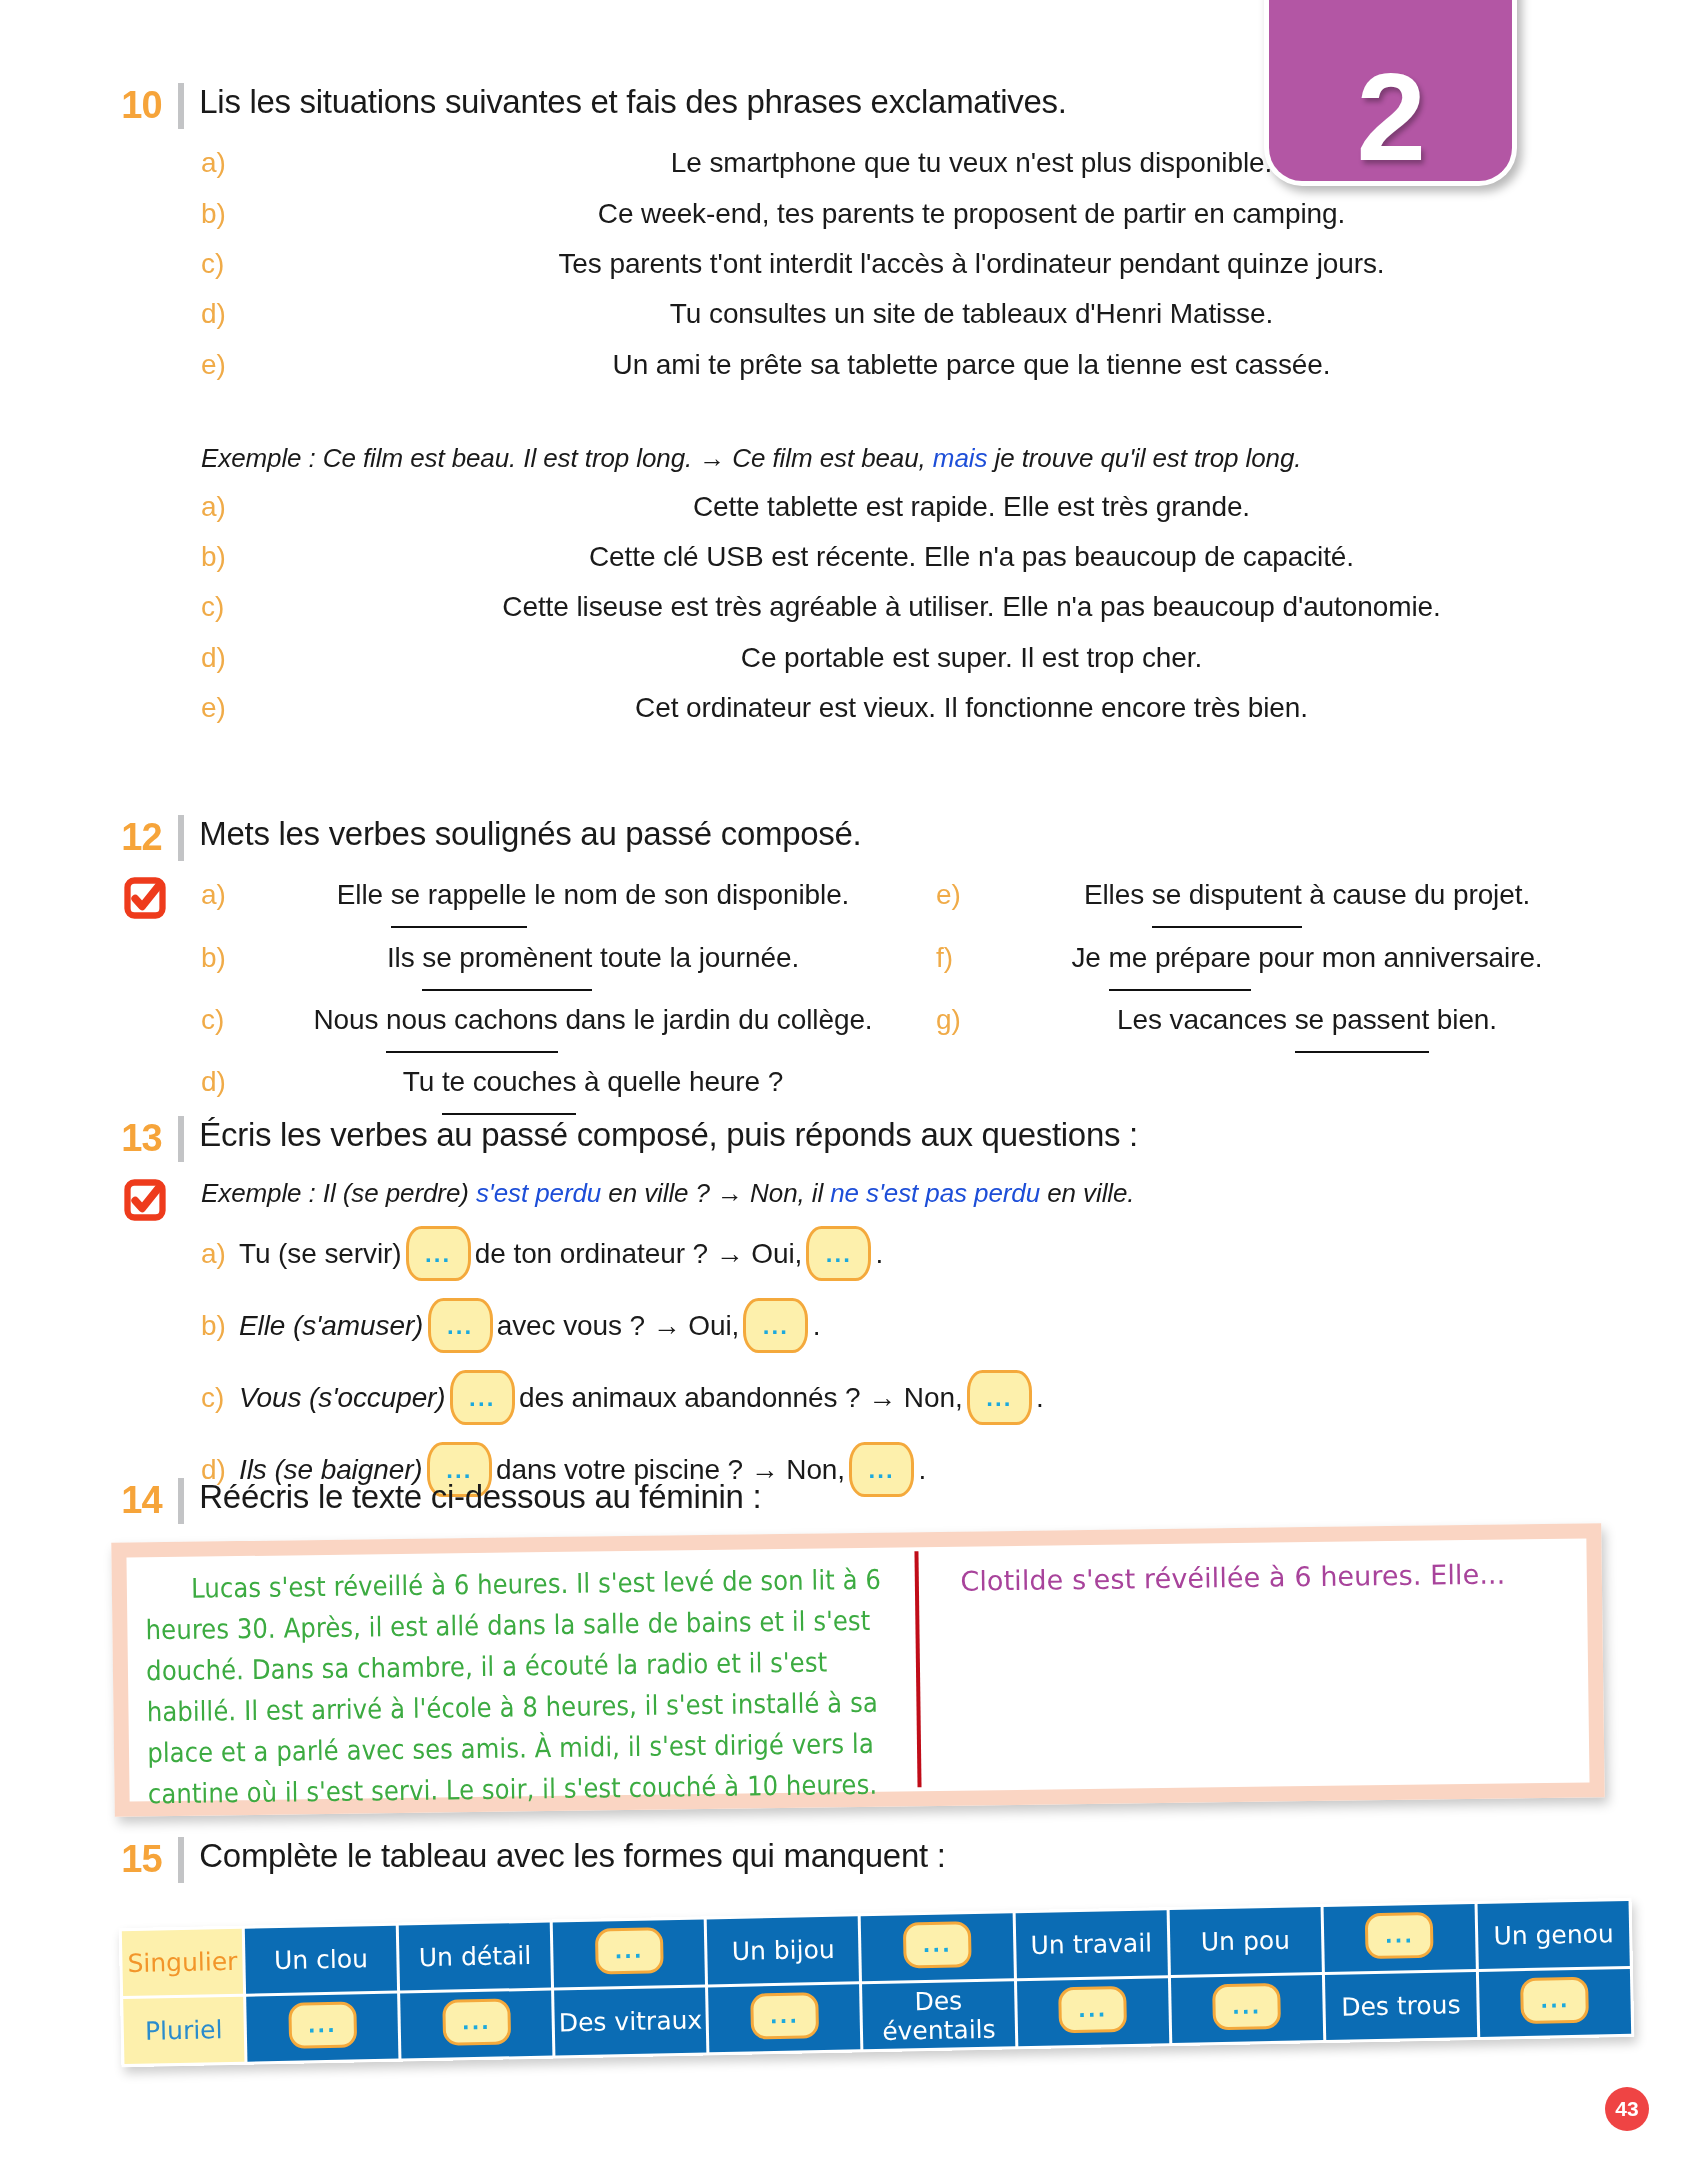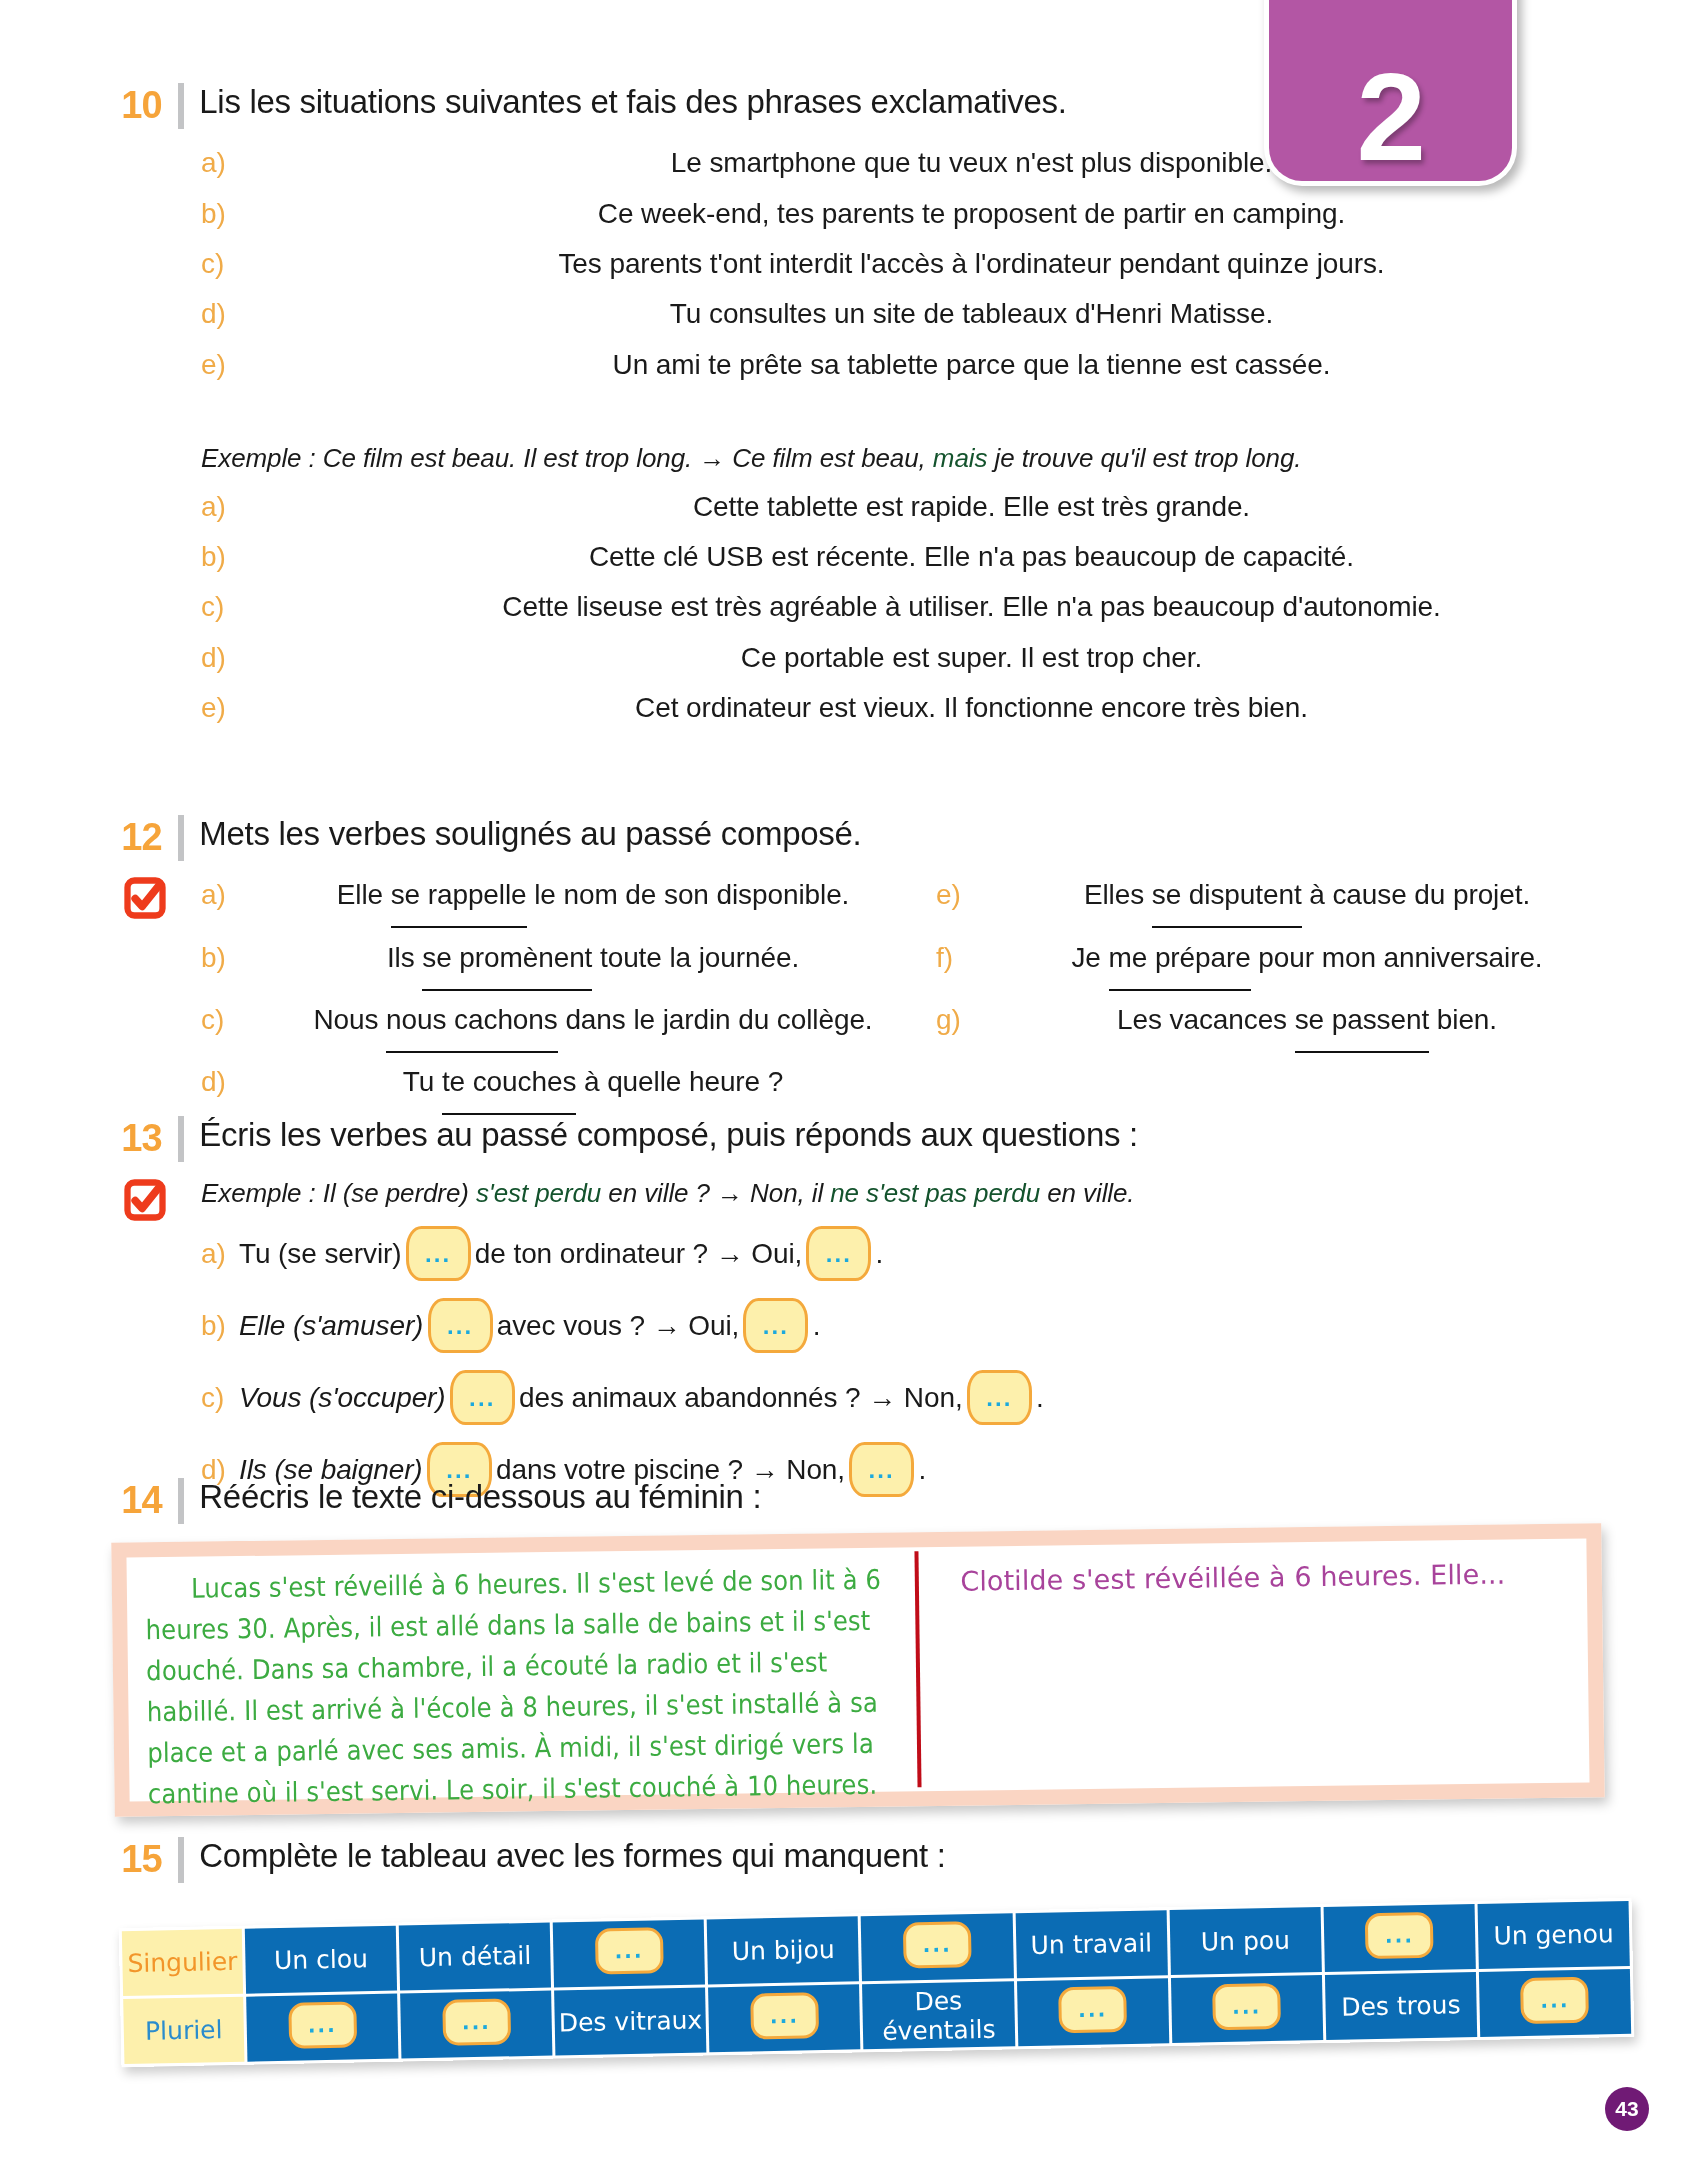--- a/index.html
+++ b/index.html
@@ -94,21 +94,21 @@
   }
   .item .lab {
     color: #f0ab48;
     width: 38px;
     flex: 0 0 38px;
     font-size: 28px;
   }
   .item .txt { flex: 1; text-align: center; }
   .item u { text-decoration: none; border-bottom: 2.8px solid #111; padding-bottom: 16px; }
   .ital { font-style: italic; }
-  .blue { color: #14532d; }
+  .blue { color: #1d4ed8; }
 
   .example {
     padding-left: 201px;
     font-size: 26px;
     font-style: italic;
     color: #1a1a1a;
     letter-spacing: -0.1px;
   }
 
   
@@ -246,21 +246,21 @@
   }
 
   
   .page-badge {
     position: absolute;
     right: 55px;
     bottom: 30px;
     width: 44px;
     height: 44px;
     border-radius: 50%;
-    background: #701a75;
+    background: #ef4444;
     color: #ffffff;
     font-size: 21px;
     font-weight: bold;
     display: flex;
     align-items: center;
     justify-content: center;
   }
 </style>
 </head>
 <body>

